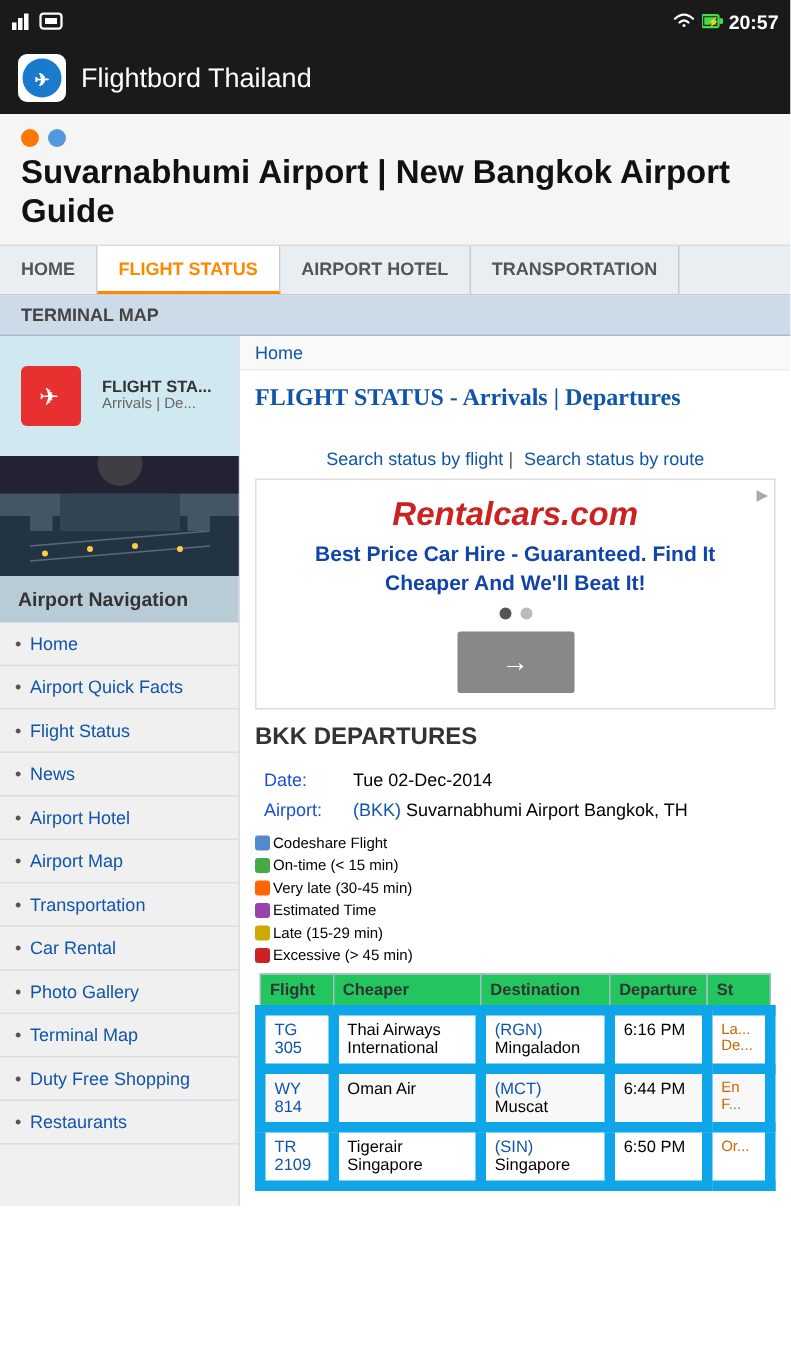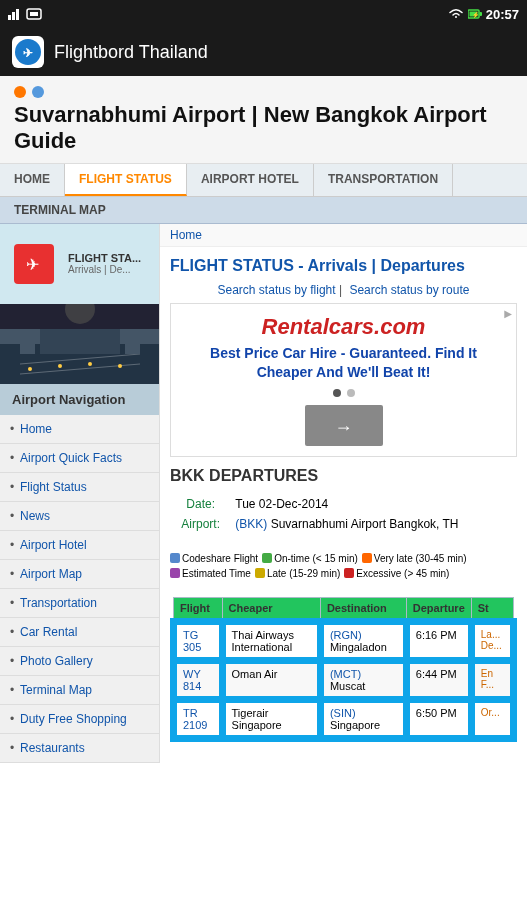--- a/index.html
+++ b/index.html
@@ -158,21 +158,22 @@
       color: #1155aa;
       border-bottom: 1px solid #eee;
     }
 
     .content-inner { padding: 10px; }
 
     .flight-status-title {
       font-size: 16px;
       font-weight: bold;
       color: #1155aa;
-      margin-bottom: 8px;
+      margin-bottom: 24px;
+      font-family: Liberation Serif, serif;
     }
     .flight-status-title span { color: #333; }
 
     .search-links {
       text-align: center;
       font-size: 12px;
       color: #555;
       margin-bottom: 6px;
     }
     .search-links a { color: #1155aa; text-decoration: none; }
@@ -222,33 +223,33 @@
     
     .departures-title {
       font-size: 16px;
       font-weight: bold;
       color: #333;
       margin-bottom: 8px;
     }
 
     .info-table { width: 100%; margin-bottom: 6px; }
     .info-table td { font-size: 12px; padding: 2px 4px; vertical-align: top; }
-    .info-table td:first-child { color: #15803d; white-space: nowrap; text-align: center; }
+    .info-table td:first-child { color: #1d4ed8; white-space: nowrap; }
 
     .filter-row { display: flex; align-items: center; gap: 6px; font-size: 12px; }
     .time-input {
       border: 1px solid #bbb;
       padding: 2px 6px;
       font-size: 12px;
       background: #fff;
     }
     .radio-label { display: flex; align-items: center; gap: 3px; }
 
     
-    .legend { display: flex; flex-wrap: wrap; gap: 4px; margin: 18px 0; font-size: 10px; }
+    .legend { display: flex; flex-wrap: wrap; gap: 4px; margin: 6px 0; font-size: 10px; flex-direction: column; }
     .legend-item { display: flex; align-items: center; gap: 2px; }
     .legend-dot { width: 10px; height: 10px; border-radius: 2px; }
     .leg-green { background: #44aa44; }
     .leg-yellow { background: #ccaa00; }
     .leg-orange { background: #ff6600; }
     .leg-blue { background: #5588cc; }
     .leg-red { background: #cc2222; }
     .leg-purple { background: #9944aa; }
 
     

